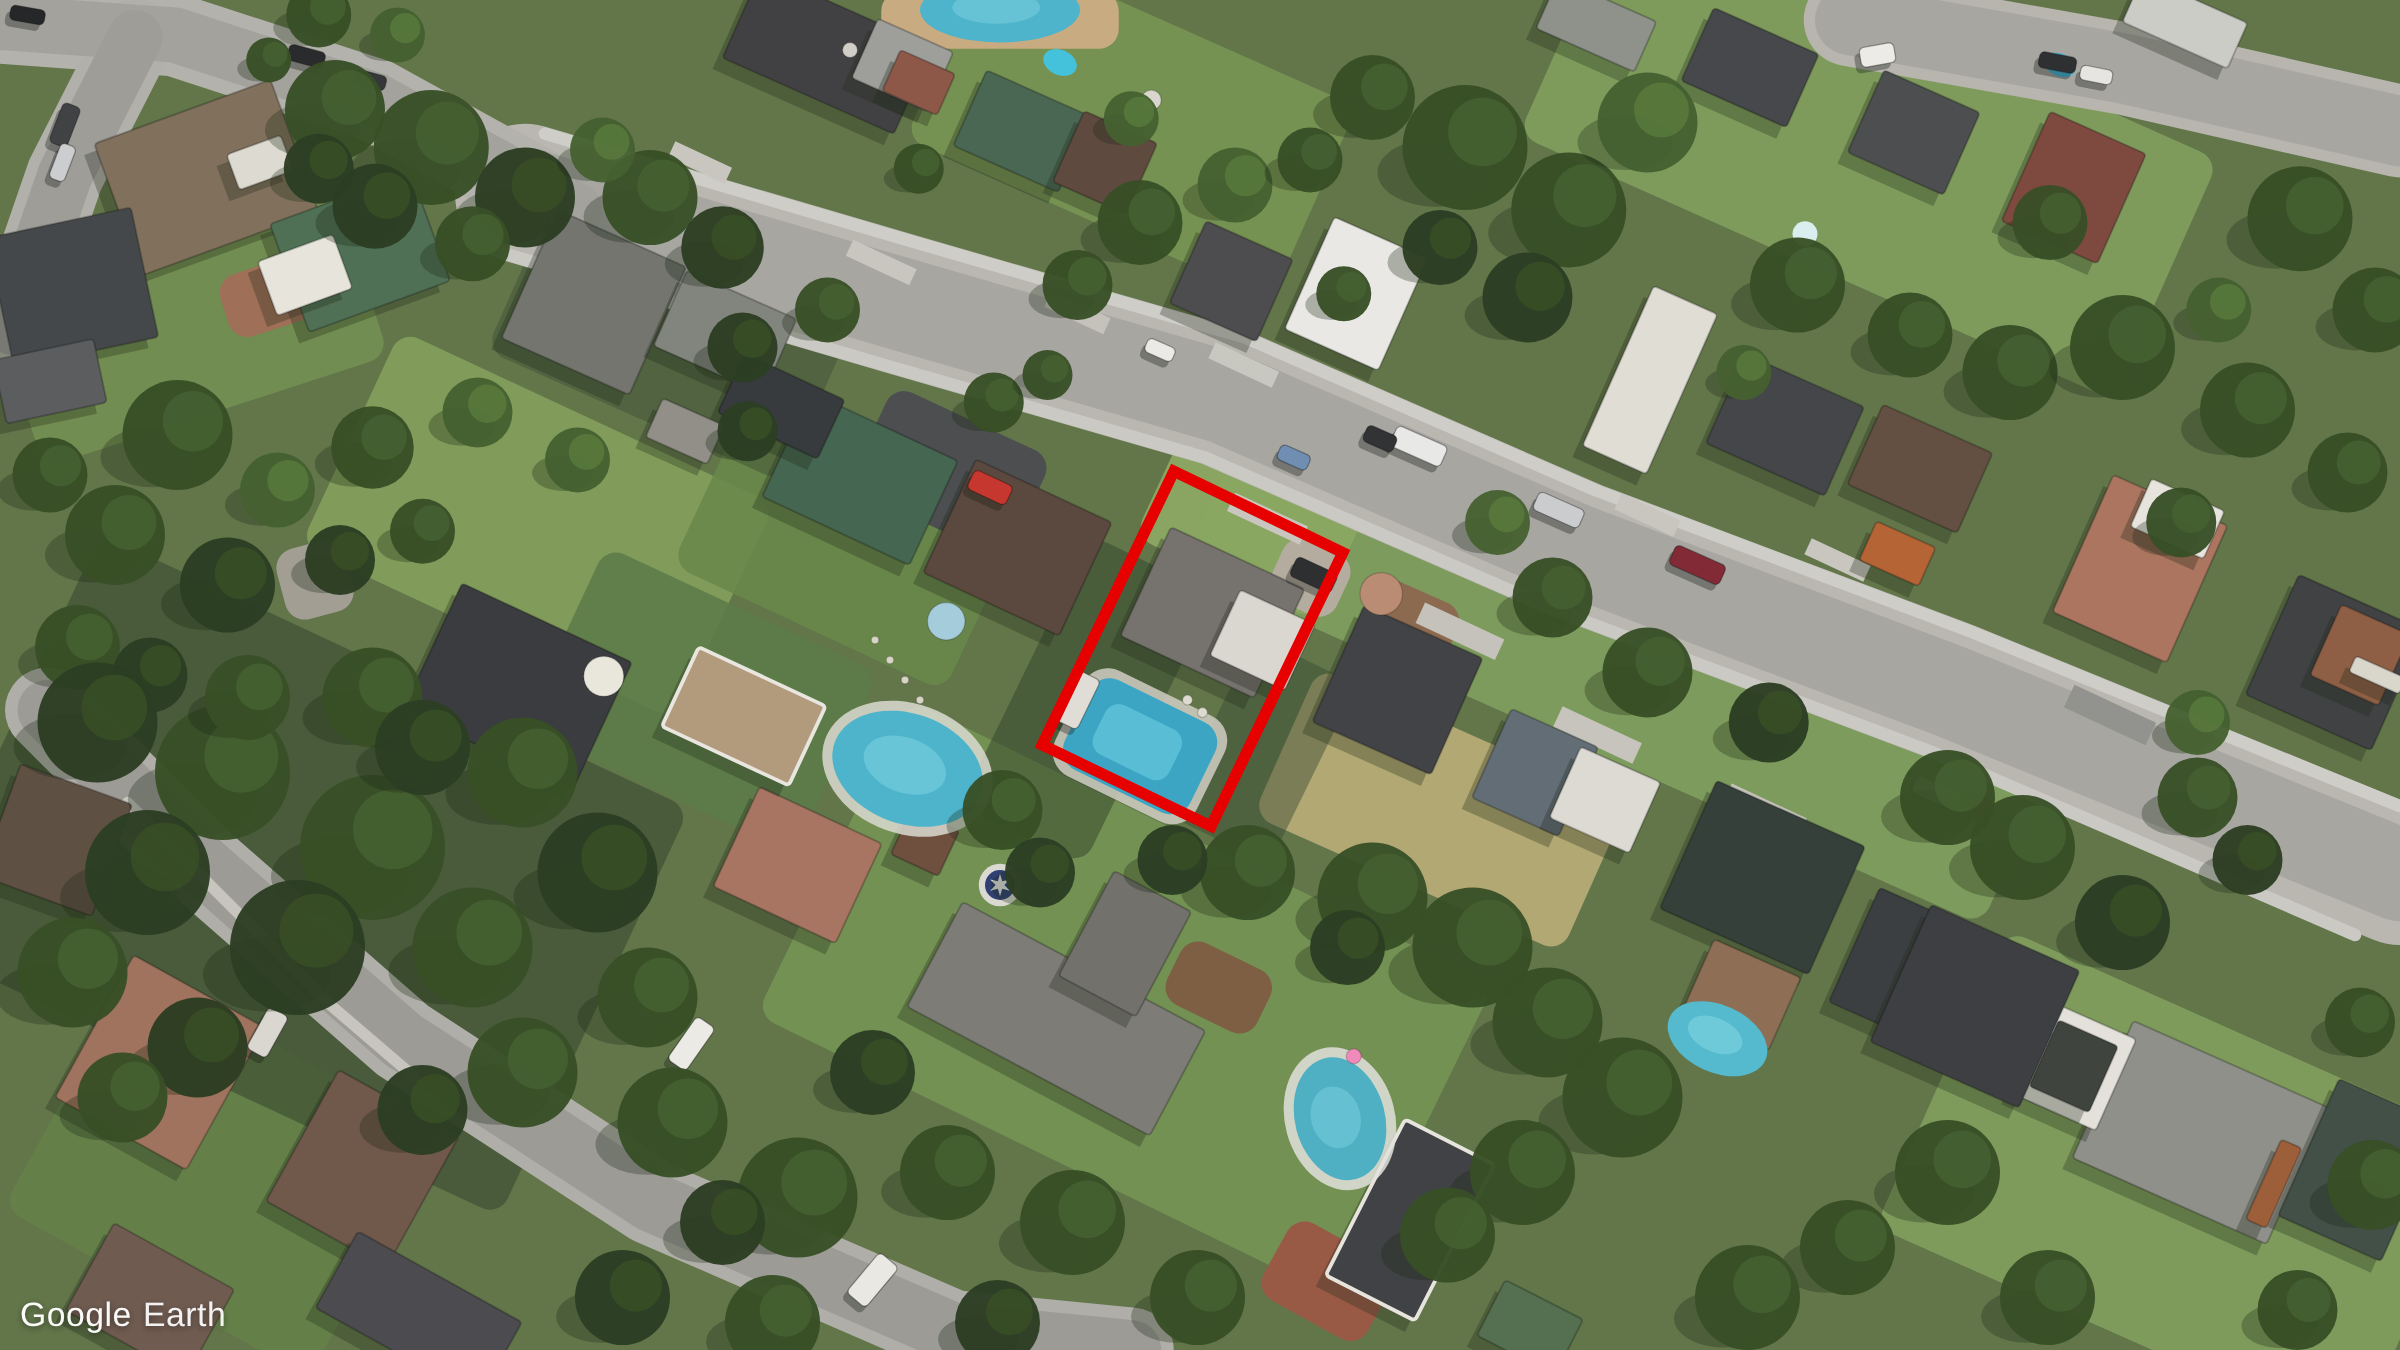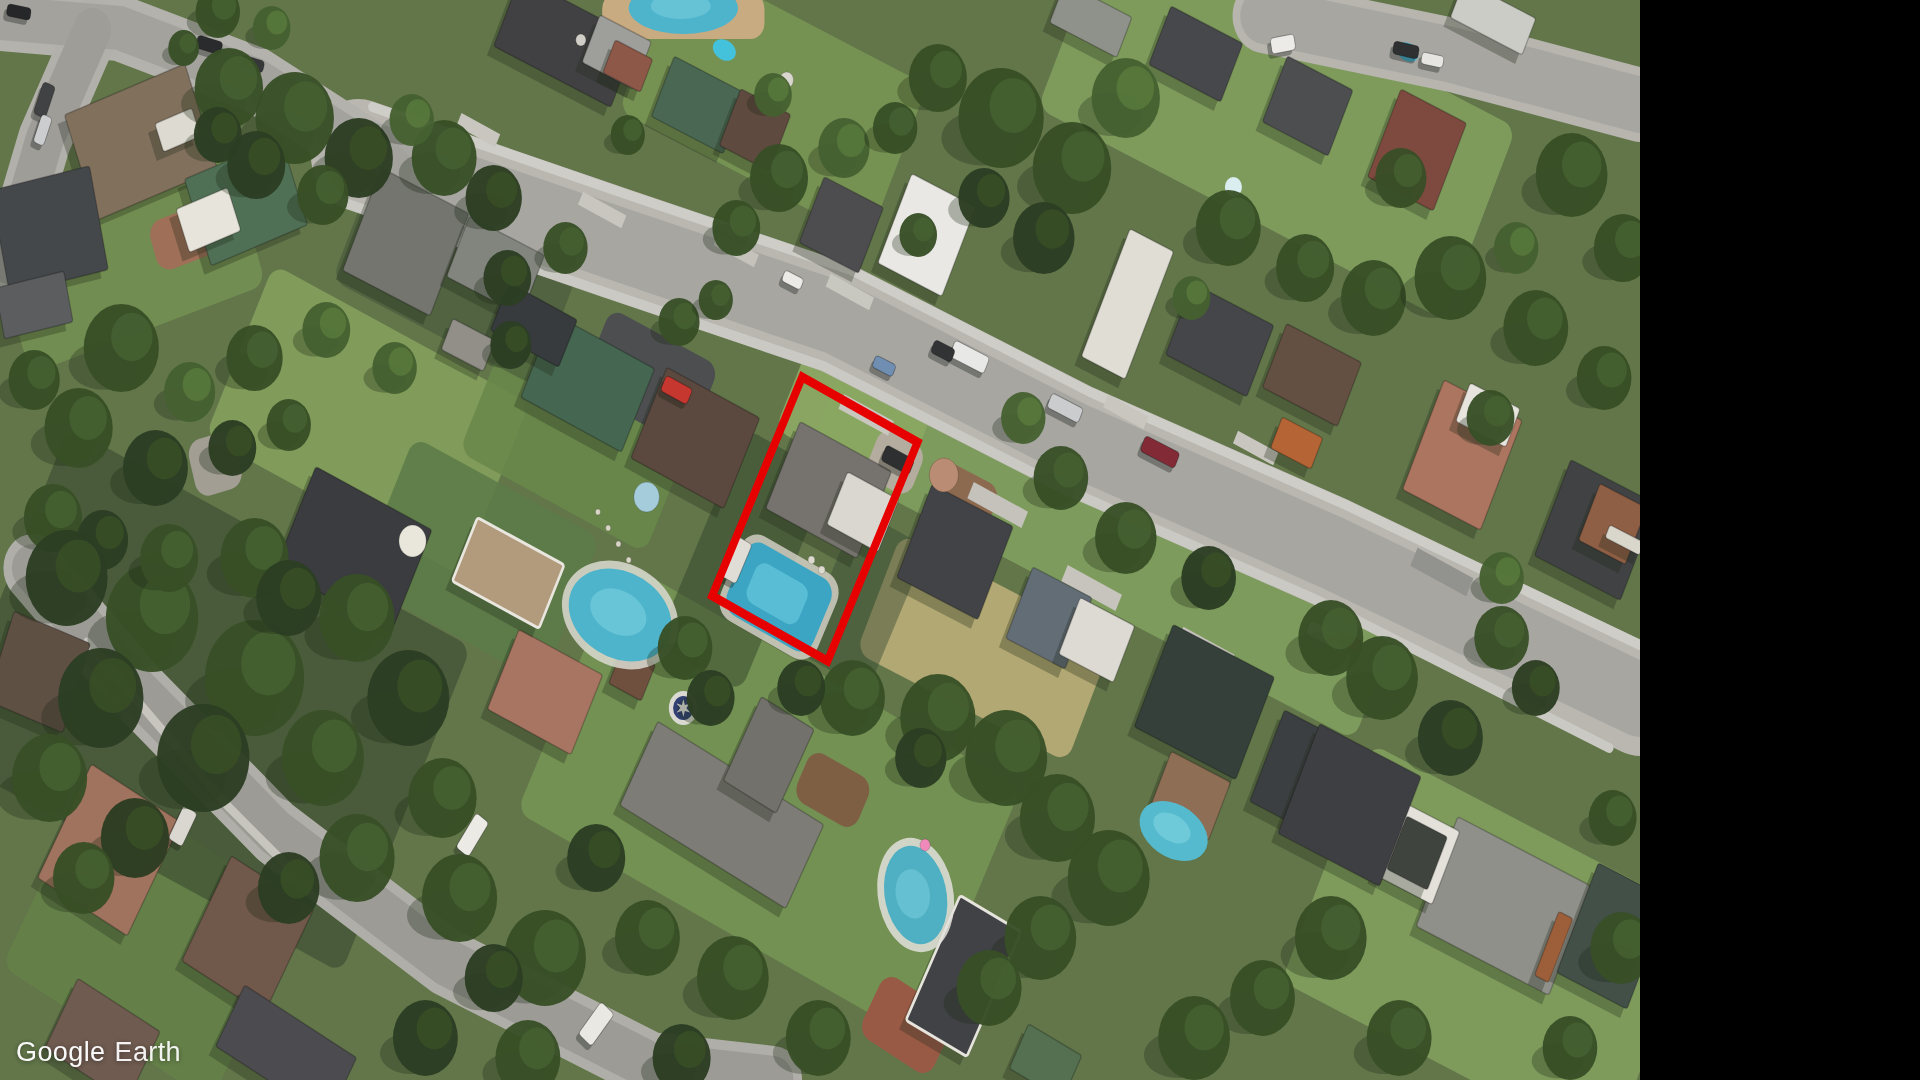--- a/index.html
+++ b/index.html
@@ -1,16 +1,16 @@
 <!DOCTYPE html>
 <html><head>
 <meta charset="utf-8">
 <style>
   html,body{margin:0;padding:0;width:1920px;height:1080px;overflow:hidden;background:#000;}
-  .stage{position:relative;width:1640px;height:1080px;overflow:hidden;background:#55683f;}
+  .stage{position:relative;width:1920px;height:1080px;overflow:hidden;background:#55683f;}
   .stage svg{position:absolute;left:0;top:0;width:100%;height:100%;display:block;}
   .watermark{
     position:absolute;left:16px;bottom:14px;
     font-family:"Liberation Sans",sans-serif;font-size:27px;line-height:1;
     color:#ffffff;opacity:.97;letter-spacing:.4px;
     text-shadow:0 1px 5px rgba(0,0,0,.45);
     user-select:none;
   }
   .watermark .brand{font-weight:500;}
   .watermark .product{font-weight:400;margin-left:9px;opacity:.95;}

